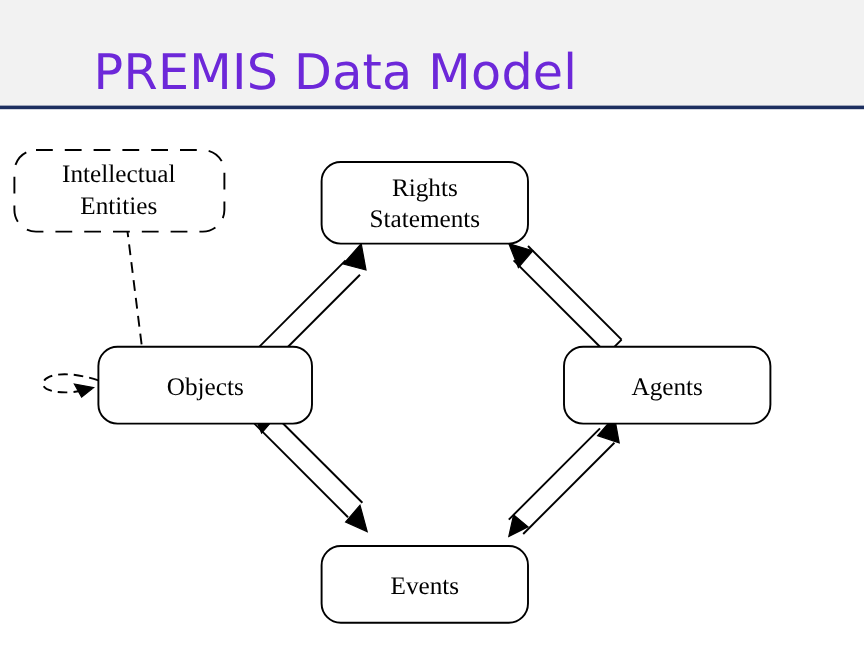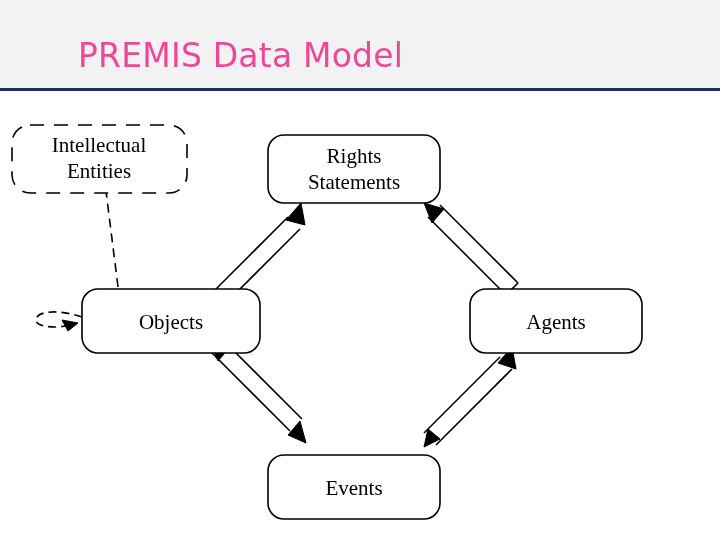--- a/index.html
+++ b/index.html
@@ -33,22 +33,22 @@
     left: 0;
     top: 88px;
     width: 720px;
     height: 3px;
     background: #1d2f60;
   }
   #slide-title {
     position: absolute;
     left: 78px;
     top: 36px;
-    font-size: 33px;
-    color: #ec4899;
+    font-size: 41px;
+    color: #6d28d9;
     font-family: "DejaVu Sans", sans-serif;
     white-space: nowrap;
     letter-spacing: 0.2px;
   }
   
   #diagram {
     position: absolute;
     left: 0;
     top: 95px;
     width: 644px;

